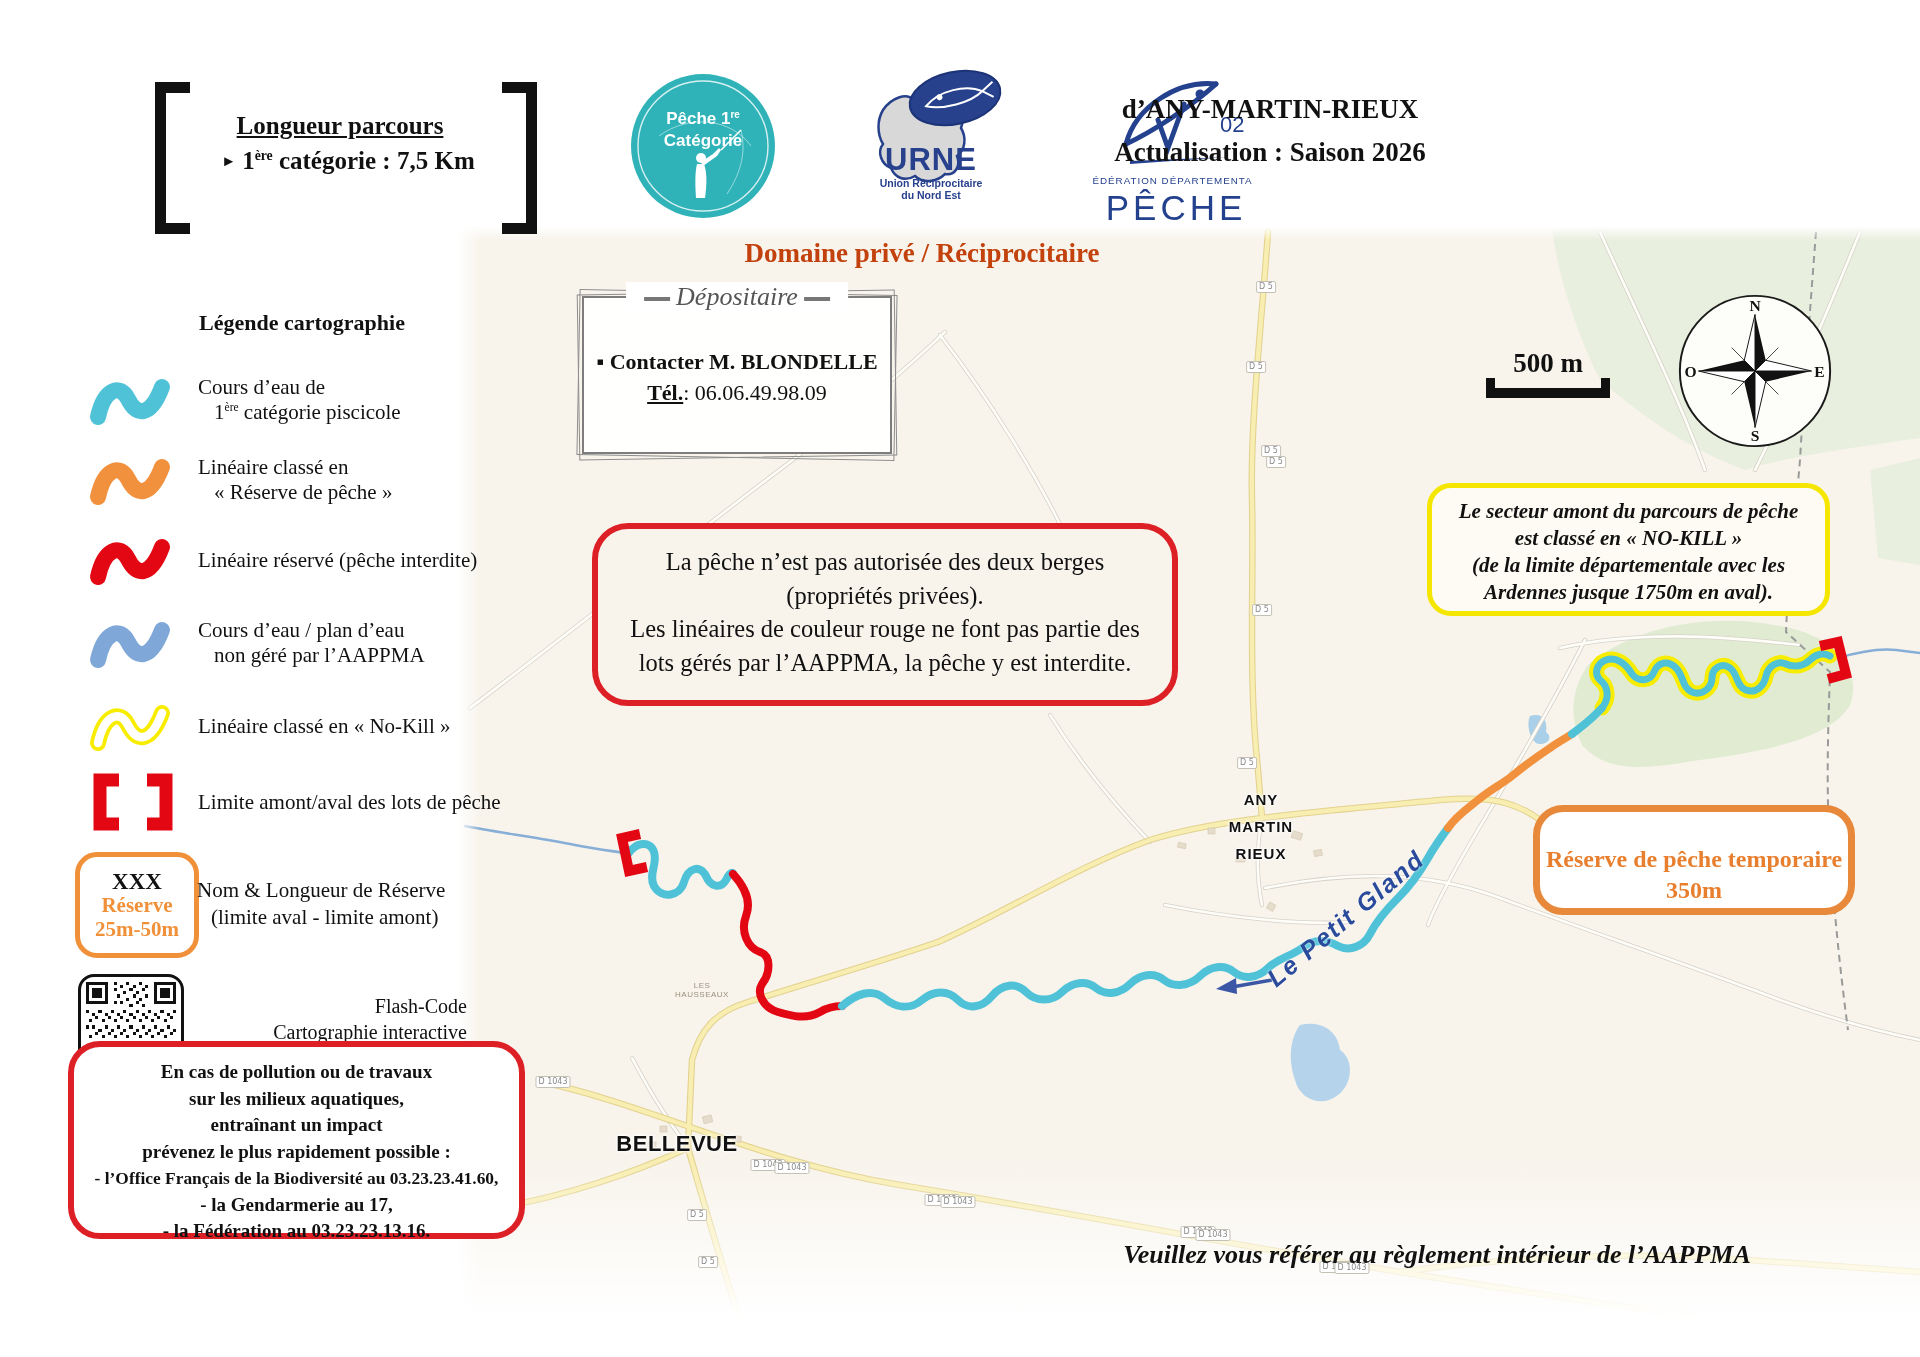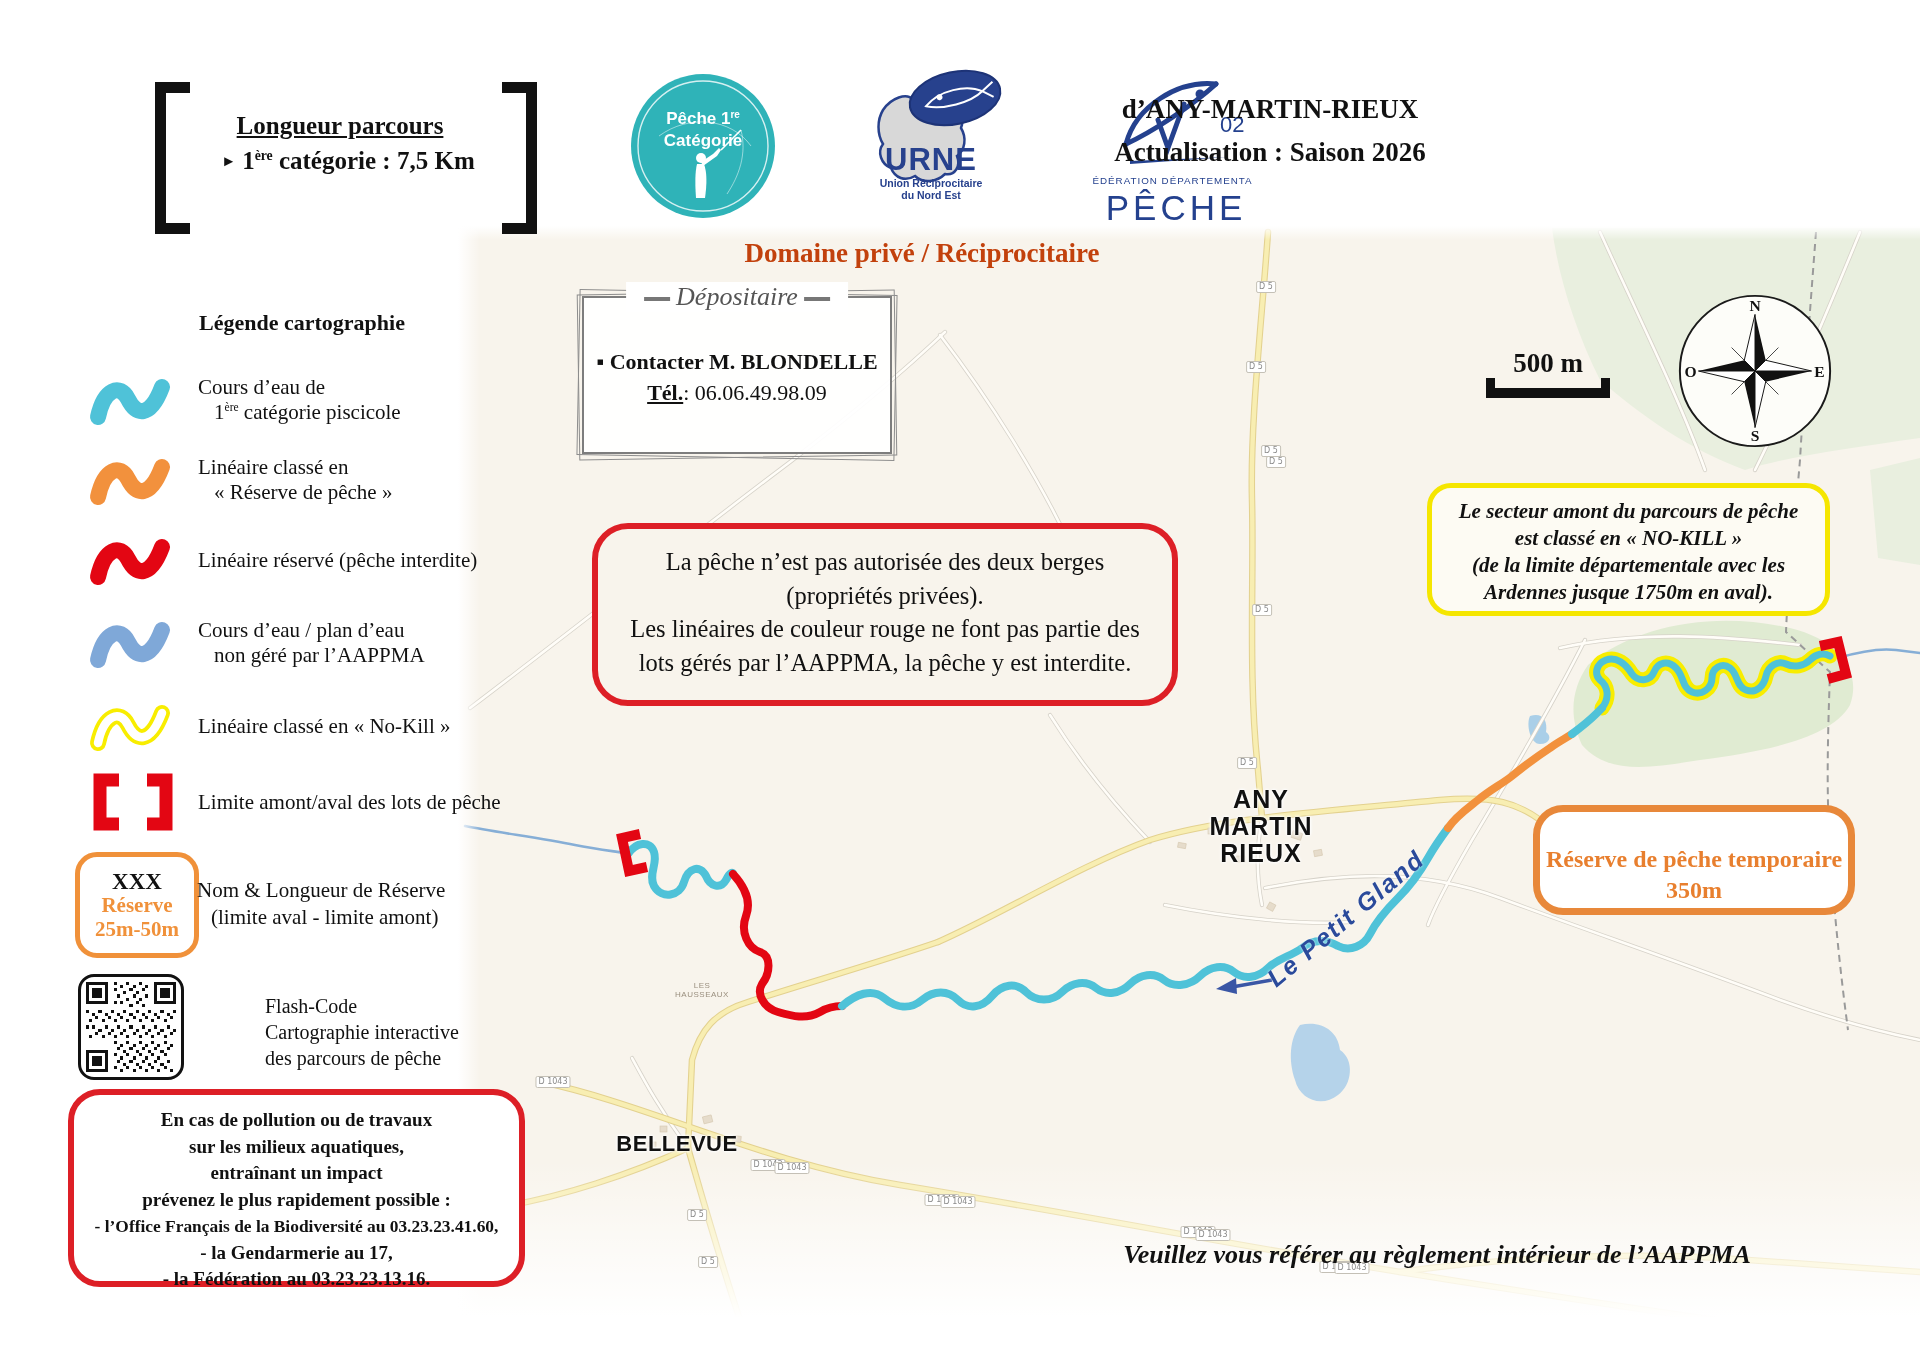--- a/index.html
+++ b/index.html
@@ -27,22 +27,22 @@
   .leg-lab{font-size:21px;line-height:25px;white-space:nowrap;}
   .leg-lab .l2{padding-left:16px;}
   .res-box{left:75px;top:852px;width:114px;height:96px;border:5px solid #f0913a;border-radius:22px;
            background:#fff;display:flex;flex-direction:column;align-items:center;justify-content:center;line-height:1.12;}
   .res-box .xxx{font-size:23px;font-weight:bold;color:#111;}
   .res-box .nm,.res-box .rg{font-size:21px;font-weight:bold;color:#f0913a;}
   .res-lab{left:197px;top:877px;font-size:21px;line-height:27px;white-space:nowrap;}
   .res-lab .l2{padding-left:14px;}
   .qr{left:78px;top:974px;width:90px;height:90px;border:3.5px solid #111;border-radius:16px;background:#fff;padding:5px;}
   .qr svg{width:90px;height:90px;display:block;}
-  .flash-lab{left:265px;top:993px;width:220px;text-align:left;font-size:20px;line-height:26px;}
-  .pollution{left:68px;top:1089px;width:457px;height:198px;border:6px solid #dd1f26;border-radius:32px;background:#fff;
+  .flash-lab{left:247px;top:993px;width:220px;text-align:right;font-size:20px;line-height:26px;}
+  .pollution{left:68px;top:1041px;width:457px;height:198px;border:6px solid #dd1f26;border-radius:32px;background:#fff;
              box-sizing:border-box;text-align:center;font-weight:bold;font-size:19px;line-height:26.5px;padding-top:12px;}
   .pollution div:nth-child(5){font-size:17.4px;text-align:center;}
 
   
   .map-wrap{left:458px;top:226px;width:1462px;height:1131px;overflow:hidden;}
   .map-wrap svg{position:absolute;left:0;top:0;}
   .fade-b{position:absolute;left:0;top:934px;width:100%;height:197px;
           background:linear-gradient(to bottom,rgba(255,255,255,0),#fff 80%);}
   .fade-l{position:absolute;left:0;top:0;width:22px;height:100%;
           background:linear-gradient(to right,#fff,rgba(255,255,255,0));}
@@ -67,21 +67,21 @@
   .yellow-notice{left:1427px;top:483px;width:403px;height:133px;border:5px solid #f5e600;border-radius:24px;background:#fdfbf3;
               box-sizing:border-box;text-align:center;font-weight:bold;font-style:italic;font-size:21px;line-height:27px;padding-top:10px;}
   .orange-notice{left:1533px;top:805px;width:322px;height:110px;border:7px solid #e8883a;border-radius:30px;background:#fff;
               box-sizing:border-box;text-align:center;color:#e87f2e;font-weight:bold;font-size:24px;line-height:31px;padding-top:32px;}
   .scale-label{left:1548px;top:348px;font-size:27px;font-weight:bold;white-space:nowrap;}
   .scale-bar{left:1486px;top:378px;width:124px;height:20px;box-sizing:border-box;
              border-left:9px solid #111;border-right:9px solid #111;border-bottom:10px solid #111;}
   .compass{left:1675px;top:290px;width:160px;height:162px;}
   .town{font-family:"Liberation Sans",sans-serif;font-weight:bold;color:#111;text-align:center;
         text-shadow:0 0 3px #fff,0 0 3px #fff,0 0 4px #fff;}
-  .town-any{left:1261px;top:786px;font-size:25px;line-height:27px;letter-spacing:1px;}
+  .town-any{left:1261px;top:786px;font-size:15px;line-height:27px;letter-spacing:1px;}
   .town-bel{left:677px;top:1131px;font-size:22px;letter-spacing:.5px;}
   .hamlet{left:702px;top:981px;font-family:"Liberation Sans",sans-serif;font-size:8px;line-height:9px;
           color:#9a8f7f;text-align:center;letter-spacing:.5px;}
   .river-label{left:1346px;top:904px;transform:translateX(-50%) rotate(-40deg);font-family:"Liberation Sans",sans-serif;
                font-weight:bold;font-style:italic;font-size:25px;letter-spacing:2px;color:#2a4a9b;white-space:nowrap;
                text-shadow:0 0 3px rgba(255,255,255,.8);}
   .footer{left:1437px;top:1240px;font-weight:bold;font-style:italic;font-size:26px;white-space:nowrap;}
 </style>
 </head>
 <body>

